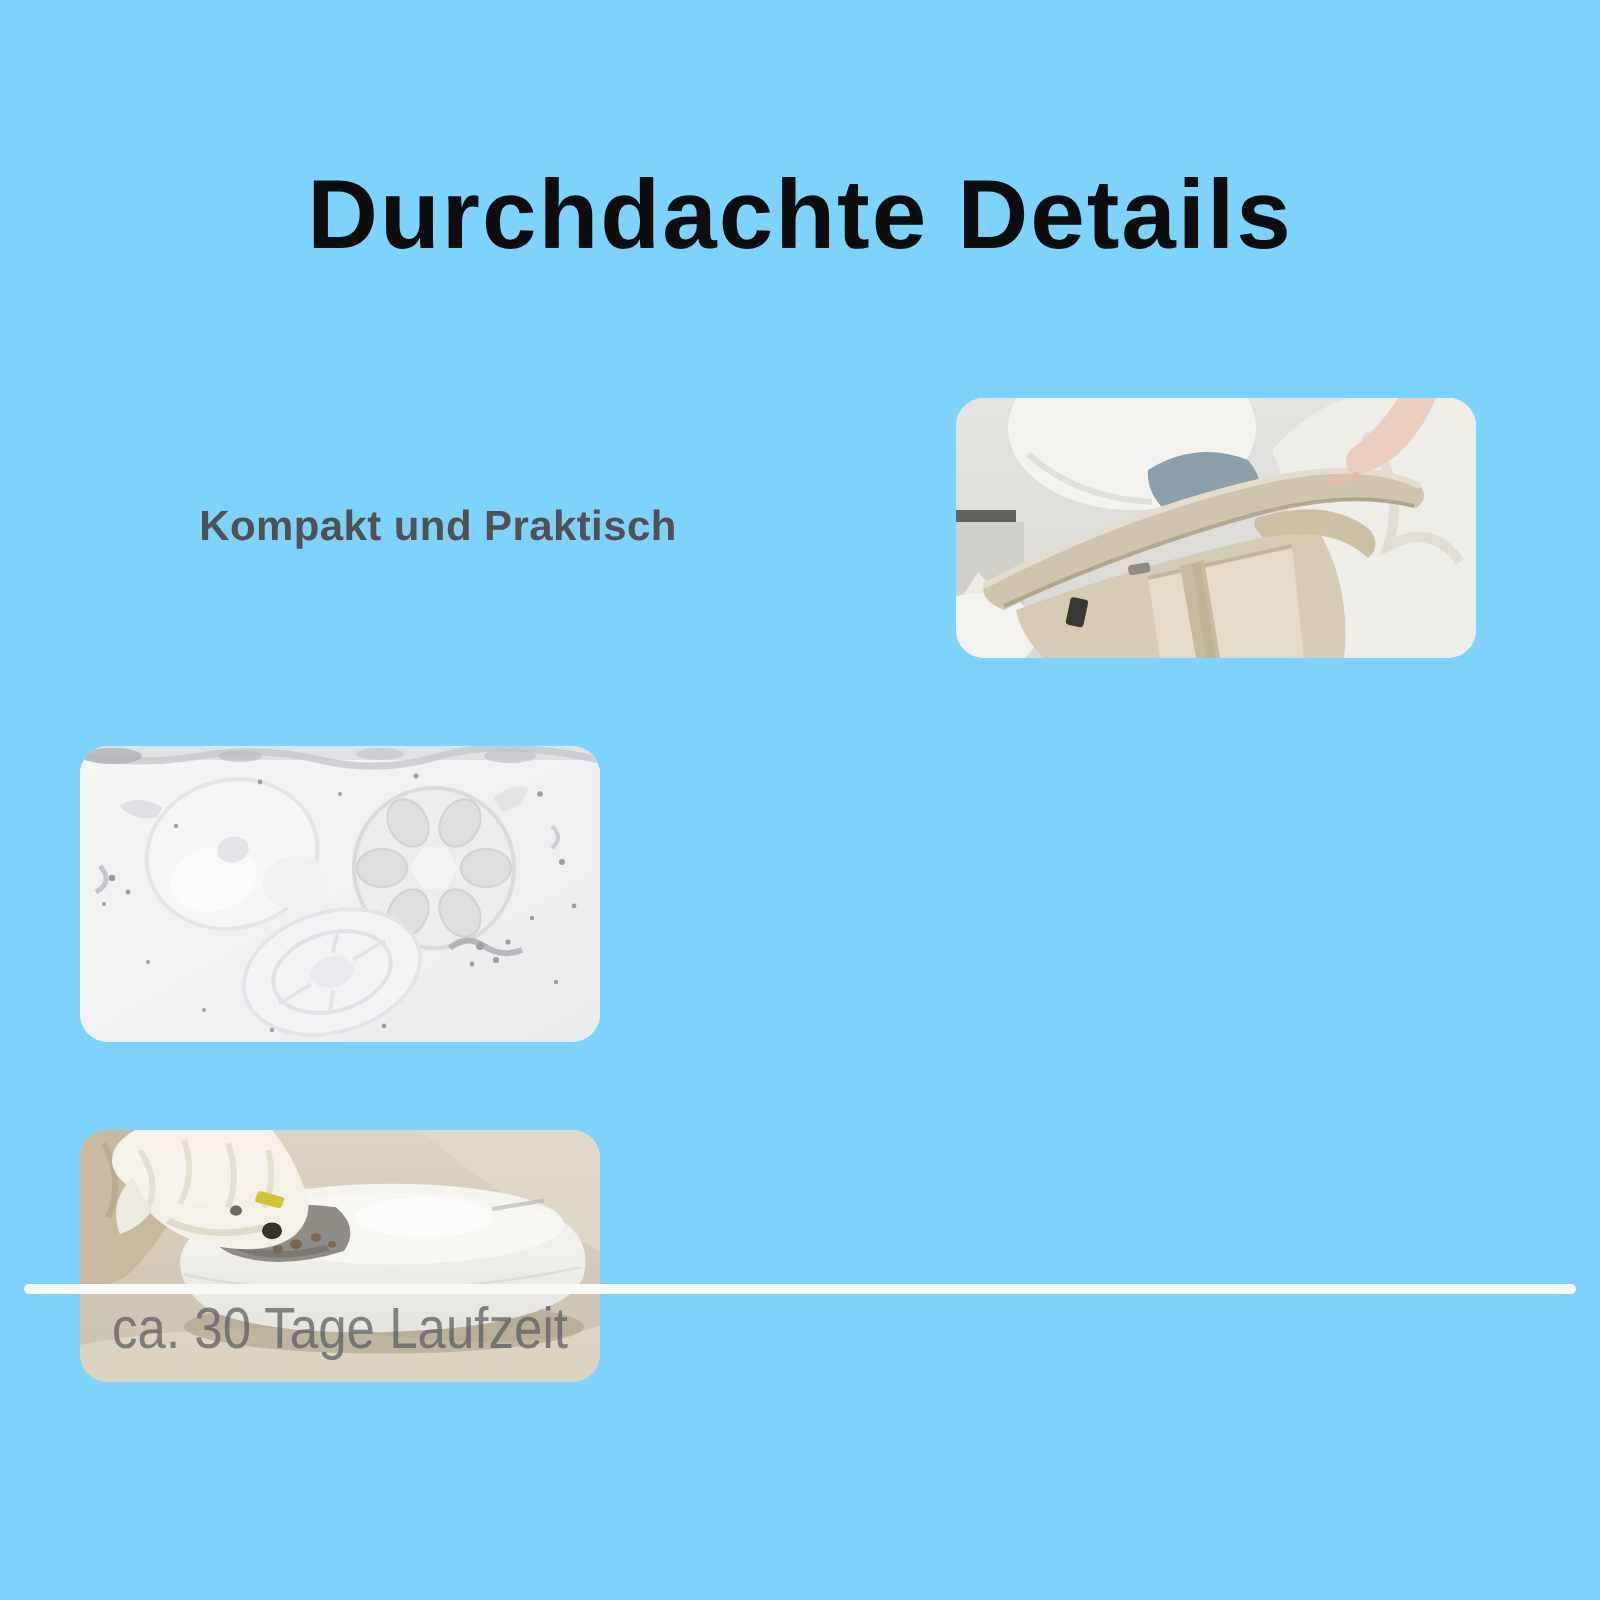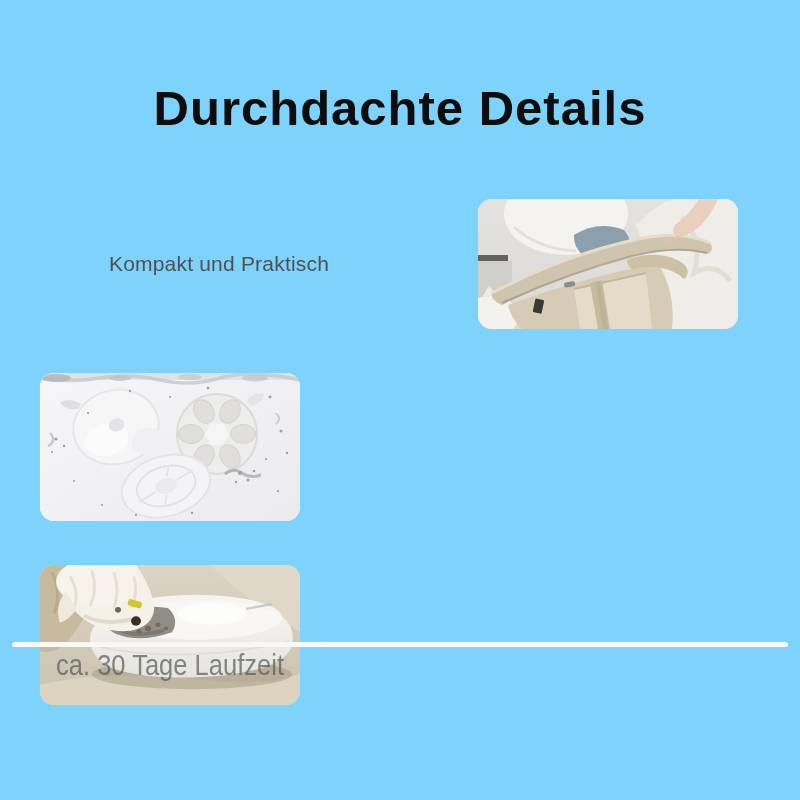--- a/index.html
+++ b/index.html
@@ -31,38 +31,38 @@
   }
   .label-col{
     flex:1 1 auto;
     display:flex;
     justify-content:center;
     align-items:center;
   }
   .feature-label{
     margin:0;
     font-size:21px;
-    font-weight:400;
+    font-weight:700;
     letter-spacing:0.2px;
     color:#515151;
     text-align:center;
     white-space:nowrap;
   }
   .photo{
     flex:0 0 260px;
     width:260px;
     margin-right:62px;
     border-radius:14px;
     overflow:hidden;
     position:relative;
     background:#eeeeec;
   }
   .photo-1{height:130px;}
   .photo-2{height:148px;}
-  .photo-3{height:140px;}
+  .photo-3{height:126px;}
   .photo svg{display:block;width:100%;height:100%;}
   .overlay-text{
     position:absolute;
     left:0;right:0;
     top:84px;
     text-align:center;
     font-size:29px;
     font-weight:400;
     color:rgba(88,92,96,0.72);
     transform:scaleX(0.88);

